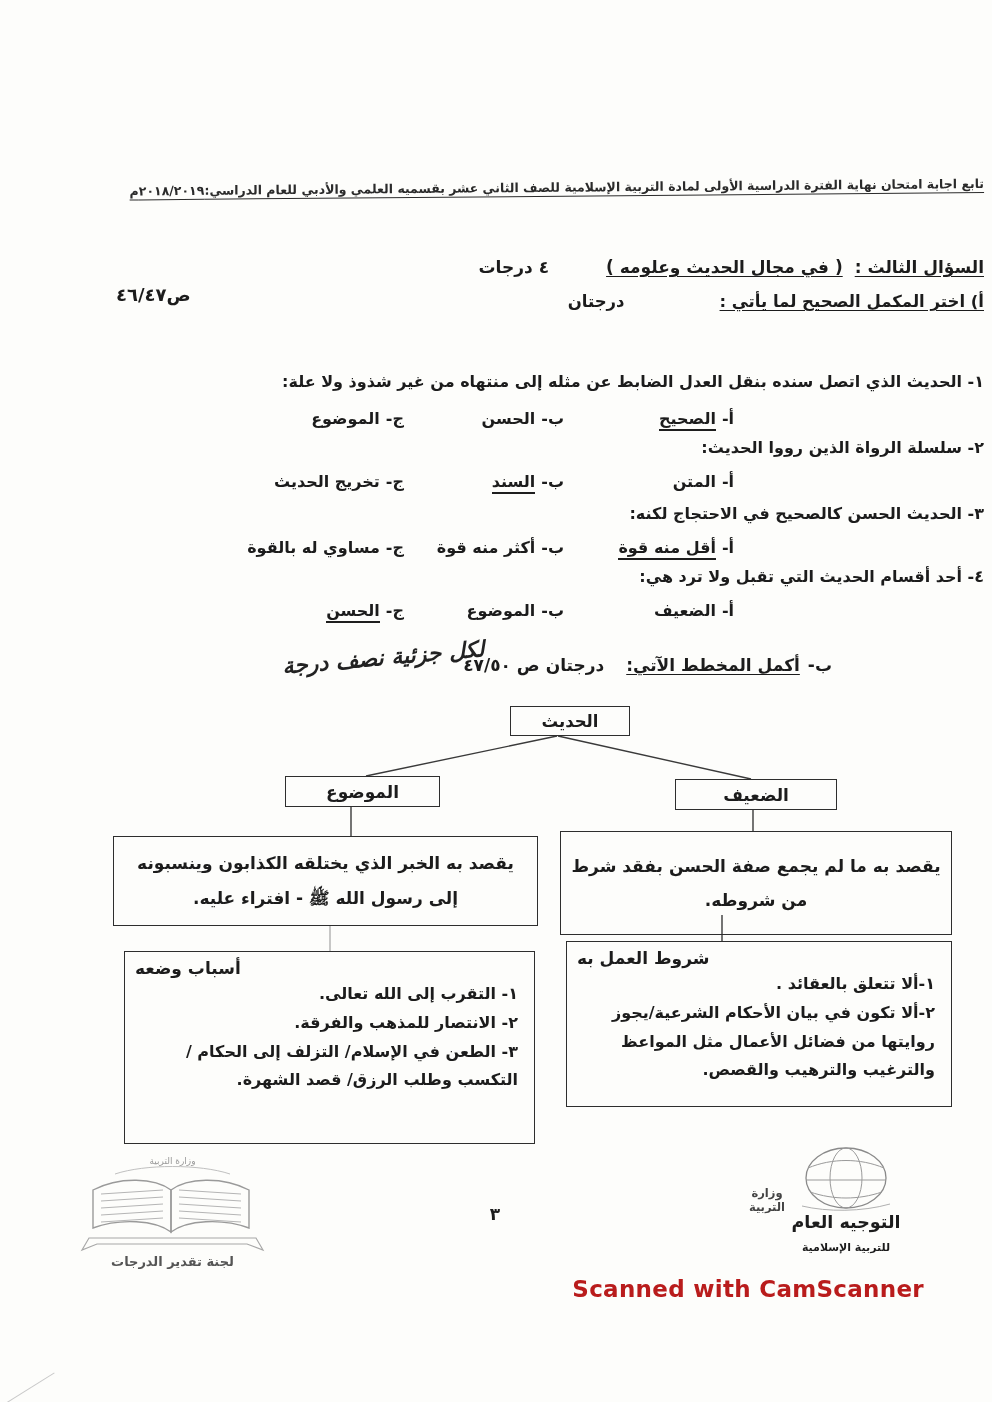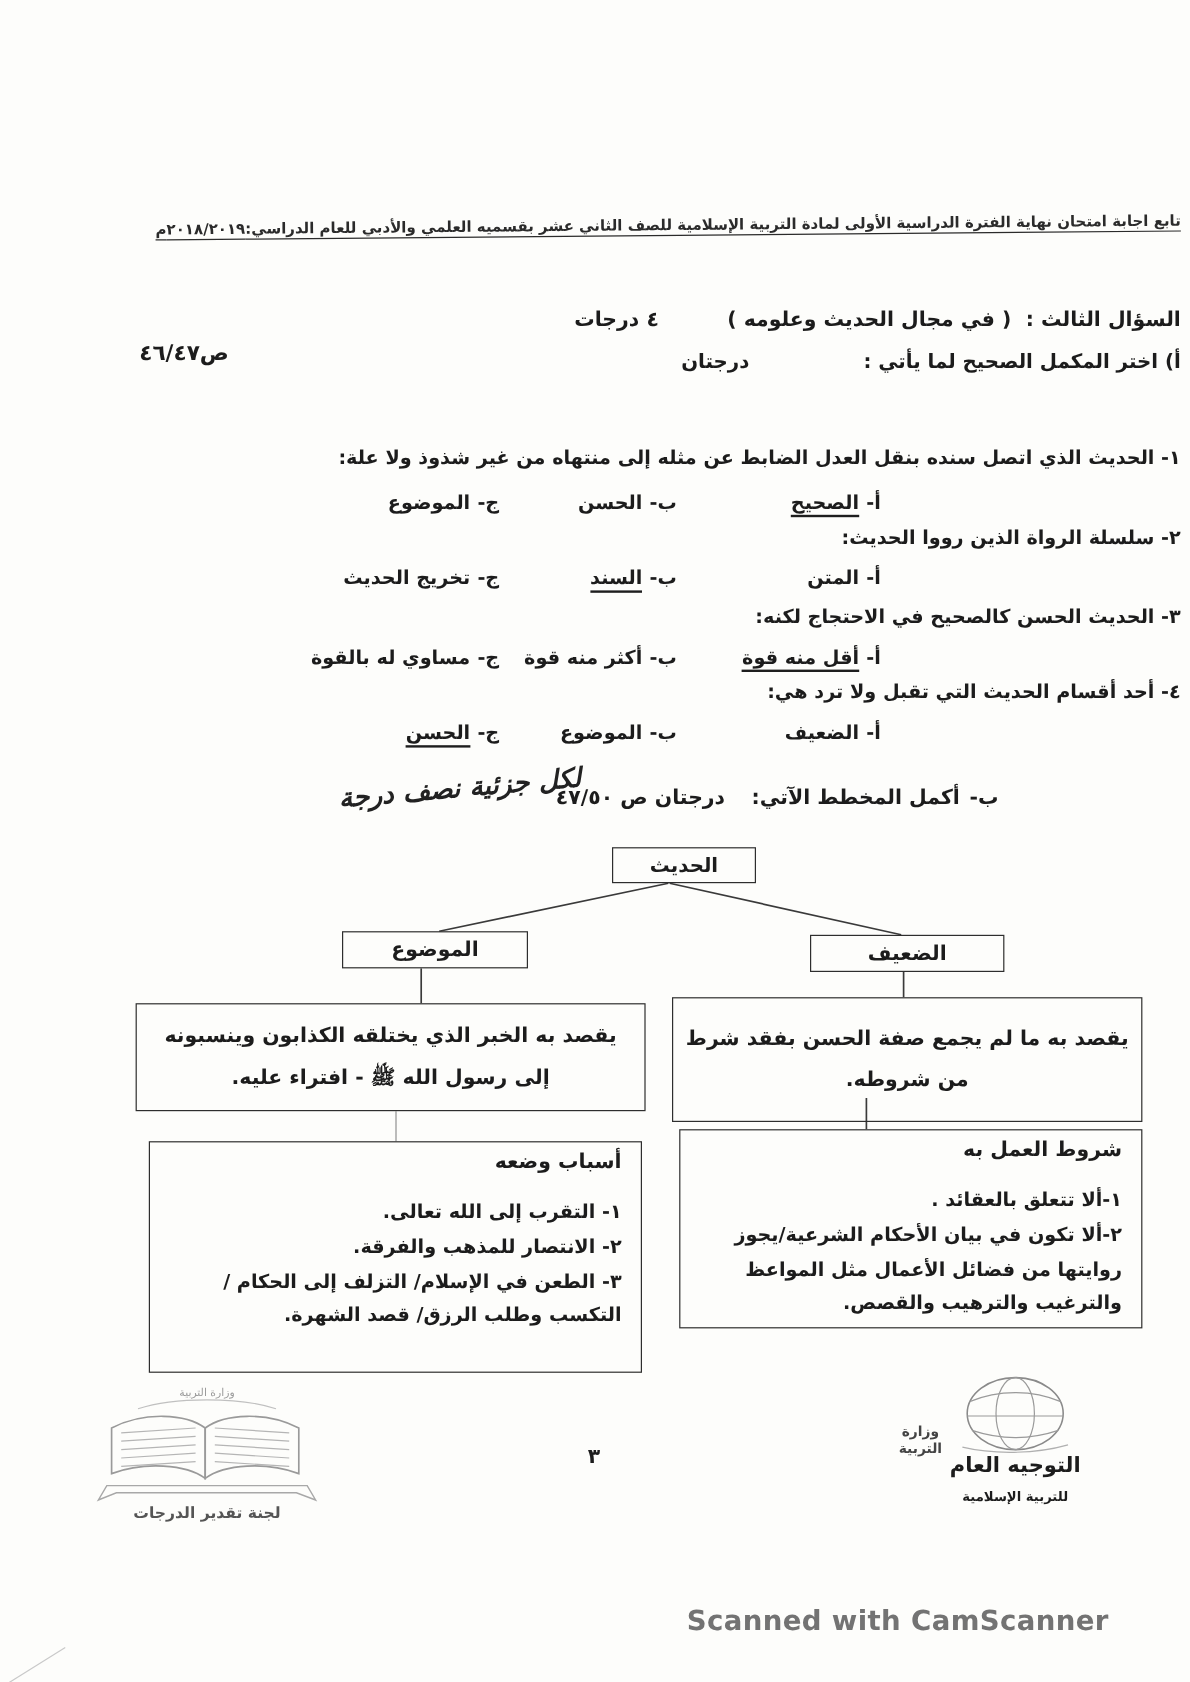--- a/index.html
+++ b/index.html
@@ -1,39 +1,39 @@
 <!DOCTYPE html>
 <html><head>
 <meta charset="utf-8">
 <style>
   html,body{margin:0;padding:0;background:#ffffff;}
   .page{
     position:relative;width:992px;height:1402px;background:#fdfdfb;
     font-family:"DejaVu Sans", sans-serif;color:#1c1c1c;overflow:hidden;
   }
-  .hu{text-underline-offset:3px;}
+  .hu{text-decoration:underline;text-underline-offset:3px;}
   
   .header-line{
     position:absolute;top:176px;left:104px;right:8px;
     font-size:12.5px;font-weight:700;text-align:right;direction:rtl;
     text-decoration:underline;text-underline-offset:4px;color:#2b2b2b;
     transform:rotate(-0.5deg);transform-origin:right center;white-space:nowrap;
   }
   
   .titlerow{position:absolute;right:8px;top:257px;direction:rtl;display:flex;align-items:baseline;gap:12px;font-size:17px;font-weight:700;}
   .titlerow .marks{margin-inline-start:45px;}
   .partarow{position:absolute;right:8px;top:292px;direction:rtl;display:flex;align-items:baseline;font-size:16.5px;font-weight:700;}
   .partarow .marks{margin-inline-start:95px;}
   .pageref{position:absolute;left:116px;top:284px;font-size:18px;font-weight:700;direction:rtl;}
   
   .qline{position:absolute;right:8px;left:40px;text-align:right;direction:rtl;font-weight:700;font-size:16px;white-space:nowrap;}
   .opts{position:absolute;left:0;right:0;height:26px;font-weight:700;font-size:16px;direction:rtl;}
   .opt{position:absolute;top:0;white-space:nowrap;direction:rtl;}
   .opt .lbl{margin-left:6px;}
-  .opt.a{right:258px;} .opt.bb{right:428px;} .opt.c{right:576px;}
+  .opt.a{right:258px;} .opt.bb{right:428px;} .opt.c{right:588px;}
   .u-ans{border-bottom:2px solid #1e1e1e;padding-bottom:1px;}
   
   .partbrow{position:absolute;right:160px;top:655px;direction:rtl;display:flex;align-items:baseline;gap:8px;font-size:17px;font-weight:700;white-space:nowrap;}
   .partbrow .marks{margin-inline-start:14px;}
   .handwriting{
     position:absolute;left:282px;top:645px;direction:rtl;
     font-size:22px;font-style:italic;font-weight:600;color:#222;
     transform:rotate(-5deg);white-space:nowrap;
   }
   
@@ -43,40 +43,40 @@
     text-align:center;box-sizing:border-box;
   }
   .fc-root{left:510px;top:706px;width:120px;height:30px;font-size:16.5px;}
   .fc-ltitle{left:285px;top:776px;width:155px;height:31px;font-size:17px;}
   .fc-rtitle{left:675px;top:779px;width:162px;height:31px;font-size:17px;}
   .fc-ldef{left:113px;top:836px;width:425px;height:90px;font-size:17px;line-height:2.05;padding:2px 10px;}
   .fc-rdef{left:560px;top:831px;width:392px;height:104px;font-size:17px;line-height:2.0;padding:2px 10px;}
   .fc-sub{position:absolute;border:1.5px solid #2e2e2e;direction:rtl;box-sizing:border-box;padding:6px 16px 4px 10px;}
   .fc-lsub{left:124px;top:951px;width:411px;height:193px;}
   .fc-rsub{left:566px;top:941px;width:386px;height:166px;}
-  .fc-sub .sub-title{text-align:right;font-weight:700;font-size:17px;margin-bottom:18px;}
+  .fc-sub .sub-title{text-align:left;font-weight:700;font-size:17px;margin-bottom:2px;}
   .fc-sub .sub-item{text-align:right;font-weight:700;font-size:16px;line-height:1.8;}
   .connectors{position:absolute;left:0;top:0;width:992px;height:1402px;pointer-events:none;}
   
   .stamp-left{position:absolute;left:75px;top:1158px;width:195px;height:130px;}
   .stamp-left .banner{
     position:absolute;left:0;right:0;top:96px;text-align:center;
     font-size:13px;font-weight:700;letter-spacing:2px;color:#555;direction:rtl;white-space:nowrap;
   }
   .stamp-left .stamp-head{
     position:absolute;left:0;right:0;top:-2px;text-align:center;
     font-size:9px;color:#999;direction:rtl;
   }
   .logo-right{position:absolute;left:792px;top:1144px;width:104px;height:72px;}
   .ministry-name{position:absolute;left:738px;top:1186px;width:58px;text-align:center;font-size:11.5px;font-weight:700;color:#444;direction:rtl;line-height:1.25;}
   .dir-title{position:absolute;left:778px;top:1212px;width:136px;text-align:center;font-size:17.5px;font-weight:800;direction:rtl;}
   .dir-sub{position:absolute;left:778px;top:1241px;width:136px;text-align:center;font-size:11px;font-weight:700;direction:rtl;}
   .pagenum{position:absolute;left:478px;top:1204px;width:34px;text-align:center;font-size:17px;font-weight:700;}
   .watermark{
-    position:absolute;right:68px;top:1338px;font-size:23px;font-weight:700;color:#737373;
+    position:absolute;right:68px;top:1276px;font-size:23px;font-weight:700;color:#b91c1c;
     font-family:"DejaVu Sans", sans-serif;letter-spacing:0.3px;direction:ltr;
   }
   .fold-mark{position:absolute;left:-14px;top:1392px;width:74px;border-top:1px solid #c9c9c9;transform:rotate(-32deg);}
 </style>
 </head>
 <body>
 
 <div class="page">
 
   <div class="header-line">تابع اجابة امتحان نهاية الفترة الدراسية الأولى لمادة التربية الإسلامية للصف الثاني عشر بقسميه العلمي والأدبي للعام الدراسي:٢٠١٨/٢٠١٩م</div>

